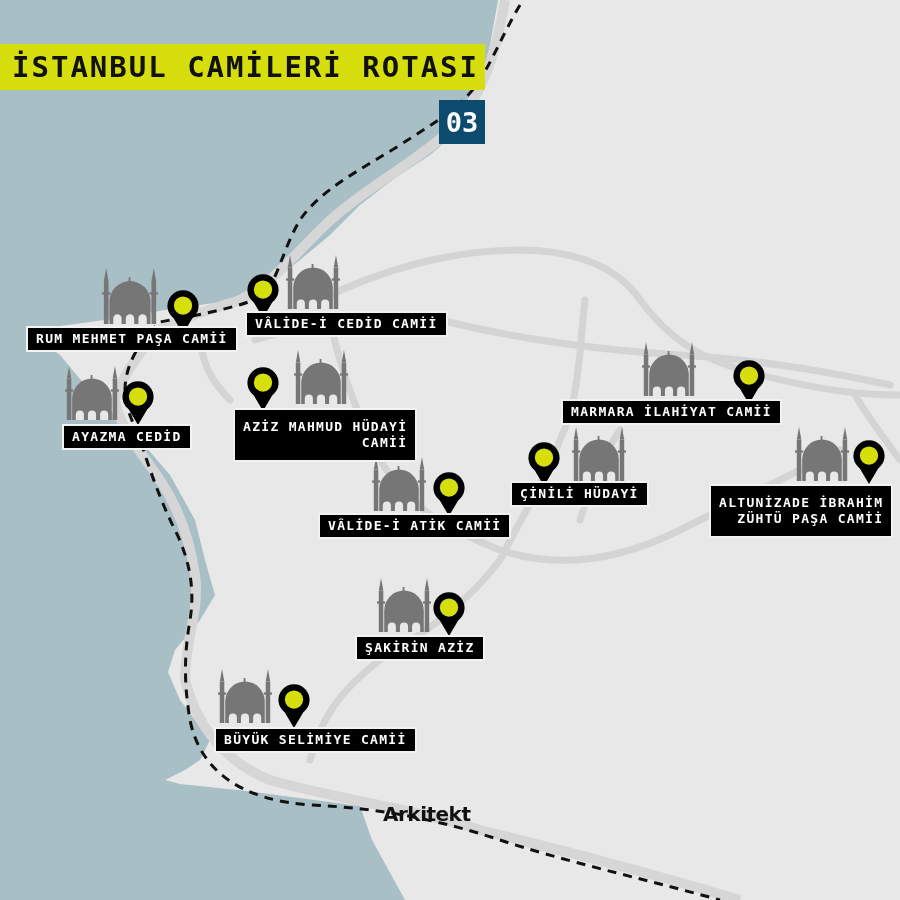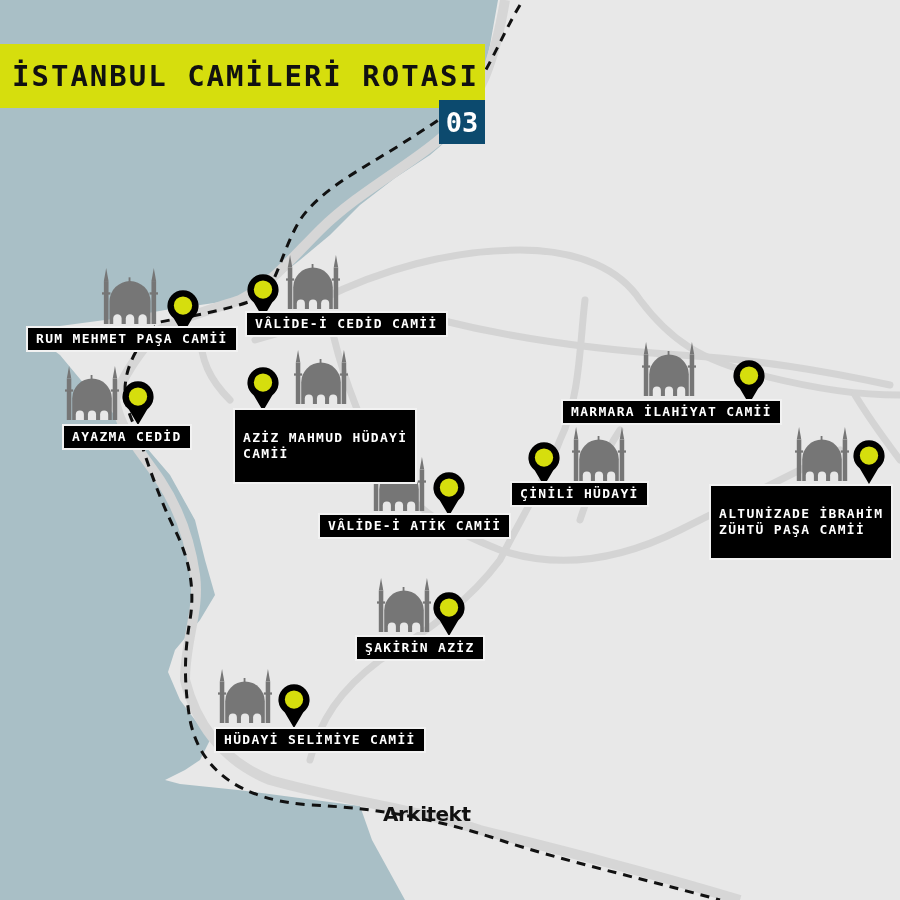--- a/index.html
+++ b/index.html
@@ -1,22 +1,22 @@
 <!DOCTYPE html>
 <html><head>
 <meta charset="utf-8">
 <style>
   html, body { margin: 0; padding: 0; }
   body { width: 900px; height: 900px; position: relative; overflow: hidden; background: #e8e8e8; font-family: "DejaVu Sans Mono", "Liberation Mono", monospace; }
   #map { position: absolute; left: 0; top: 0; width: 900px; height: 900px; }
-  .title-banner { position: absolute; left: 0; top: 44px; width: 485px; height: 64px; background: #d6de0d; display: flex; align-items: center; }
+  .title-banner { position: absolute; left: 0; top: 44px; width: 485px; height: 46px; background: #d6de0d; display: flex; align-items: center; }
   .title-text { font-family: "DejaVu Sans Mono", monospace; font-weight: bold; font-size: 29px; letter-spacing: 2px; color: #111; padding-left: 12px; white-space: nowrap; }
   .route-num { position: absolute; left: 439px; top: 100px; width: 46px; height: 44px; background: #0c4a6e; color: #fff; font-family: "DejaVu Sans Mono", monospace; font-weight: bold; font-size: 27px; display: flex; align-items: center; justify-content: center; }
-  .label { position: absolute; background: #000; color: #fff; font-family: "DejaVu Sans Mono", monospace; font-weight: bold; font-size: 13px; letter-spacing: 1.3px; padding: 3px 8px; white-space: nowrap; line-height: 16px; box-shadow: 0 0 0 2px #f2f2f2; text-align: left; }
-  .label.two { padding: 20px 8px; }
+  .label { position: absolute; background: #000; color: #fff; font-family: "DejaVu Sans Mono", monospace; font-weight: bold; font-size: 13px; letter-spacing: 1.3px; padding: 3px 8px; white-space: nowrap; line-height: 16px; box-shadow: 0 0 0 2px #f2f2f2; text-align: right; }
+  .label.two { padding: 9px 8px; }
   .mosque { position: absolute; }
   .pin { position: absolute; }
   .logo { position: absolute; left: 383px; top: 802px; font-family: "DejaVu Sans", sans-serif; font-weight: bold; font-size: 20px; color: #111; letter-spacing: -0.5px; }
 </style>
 </head>
 <body>
 
 <svg id="map" viewBox="0 0 900 900" xmlns="http://www.w3.org/2000/svg">
   <defs>
     <symbol id="mosque" viewBox="0 0 60 60">
@@ -139,15 +139,15 @@
   <div>CAMİİ</div>
 </div>
 <div class="label" style="left:563px;top:401px">MARMARA İLAHİYAT CAMİİ</div>
 <div class="label" style="left:512px;top:483px">ÇİNİLİ HÜDAYİ</div>
 <div class="label" style="left:320px;top:515px">VÂLİDE-İ ATİK CAMİİ</div>
 <div class="label two" style="left:711px;top:486px">
   <div>ALTUNİZADE İBRAHİM</div>
   <div>ZÜHTÜ PAŞA CAMİİ</div>
 </div>
 <div class="label" style="left:357px;top:637px">ŞAKİRİN AZİZ</div>
-<div class="label" style="left:216px;top:729px">HÜDAYİ SELİMİYE CAMİİ</div>
+<div class="label" style="left:216px;top:729px">BÜYÜK SELİMİYE CAMİİ</div>
 
 <div class="logo">Arkitekt</div>
 
 </body></html>

